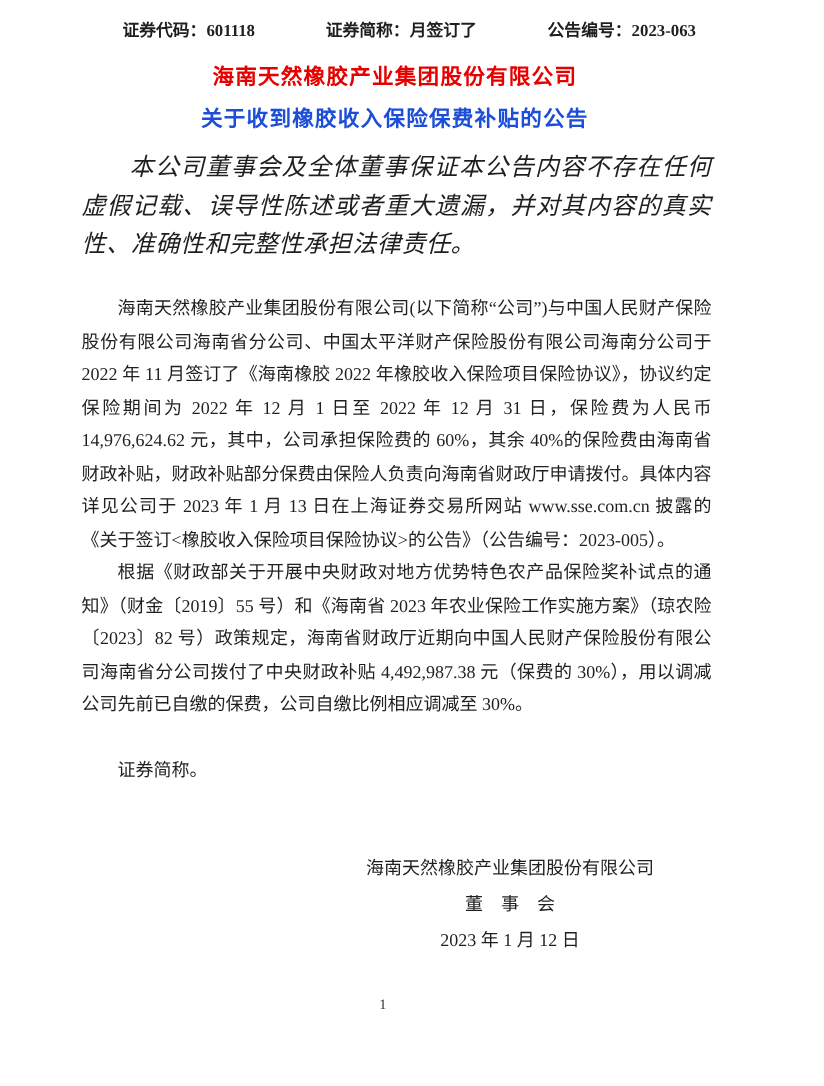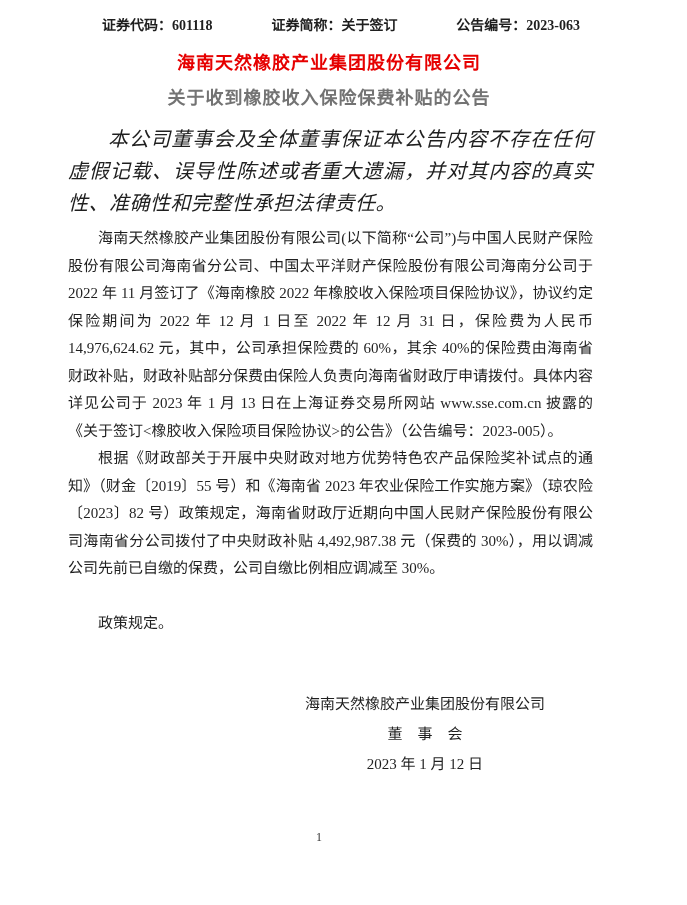--- a/index.html
+++ b/index.html
@@ -55,21 +55,21 @@
   }
   .disclaimer {
     margin-top: 16px;
     font-style: italic;
     font-size: 20px;
     line-height: 32px;
     text-indent: 2em;
     text-align: justify;
     letter-spacing: 0.5px;
   }
-  .body-text { margin-top: 6px; }
+  .body-text { margin-top: 25px; }
   .body-text p {
     margin: 0;
     font-size: 15px;
     line-height: 27.5px;
     text-indent: 2em;
     text-align: justify;
   }
   .closing {
     margin-top: 27px;
     font-size: 15px;
@@ -101,42 +101,42 @@
 </head>
 <body>
 
 <div class="page">
 
   <div class="doc-header">
     <div class="pair">
       <span>证券代码：</span><span>601118</span>
     </div>
     <div class="pair">
-      <span>证券简称：</span><span>关于签订</span>
+      <span>证券简称：</span><span>月签订了</span>
     </div>
     <div class="pair">
       <span>公告编号：</span><span>2023-063</span>
     </div>
   </div>
 
   <div class="title-block">
     <h1 class="doc-title" style="color: rgb(230, 0, 0);">海南天然橡胶产业集团股份有限公司</h1>
-    <h2 class="doc-subtitle" style="color: #737373;">关于收到橡胶收入保险保费补贴的公告</h2>
+    <h2 class="doc-subtitle" style="color: #1d4ed8;">关于收到橡胶收入保险保费补贴的公告</h2>
   </div>
 
   <div class="content">
 
     <div class="disclaimer">本公司董事会及全体董事保证本公告内容不存在任何虚假记载、误导性陈述或者重大遗漏，并对其内容的真实性、准确性和完整性承担法律责任。</div>
 
     <div class="body-text">
       <p>海南天然橡胶产业集团股份有限公司(以下简称“公司”)与中国人民财产保险股份有限公司海南省分公司、中国太平洋财产保险股份有限公司海南分公司于 2022 年 11 月签订了《海南橡胶 2022 年橡胶收入保险项目保险协议》，协议约定保险期间为 2022 年 12 月 1 日至 2022 年 12 月 31 日，保险费为人民币 14,976,624.62 元，其中，公司承担保险费的 60%，其余 40%的保险费由海南省财政补贴，财政补贴部分保费由保险人负责向海南省财政厅申请拨付。具体内容详见公司于 2023 年 1 月 13 日在上海证券交易所网站 www.sse.com.cn 披露的《关于签订&lt;橡胶收入保险项目保险协议&gt;的公告》（公告编号：2023-005）。</p>
       <p>根据《财政部关于开展中央财政对地方优势特色农产品保险奖补试点的通知》（财金〔2019〕55 号）和《海南省 2023 年农业保险工作实施方案》（琼农险〔2023〕82 号）政策规定，海南省财政厅近期向中国人民财产保险股份有限公司海南省分公司拨付了中央财政补贴 4,492,987.38 元（保费的 30%），用以调减公司先前已自缴的保费，公司自缴比例相应调减至 30%。</p>
     </div>
 
-    <div class="closing">政策规定。</div>
+    <div class="closing">证券简称。</div>
 
     <div class="signature">
       <div class="sig-line">海南天然橡胶产业集团股份有限公司</div>
       <div class="sig-line">董　事　会</div>
       <div class="sig-line">2023 年 1 月 12 日</div>
     </div>
 
   </div>
 
   <div class="page-footer">1</div>

